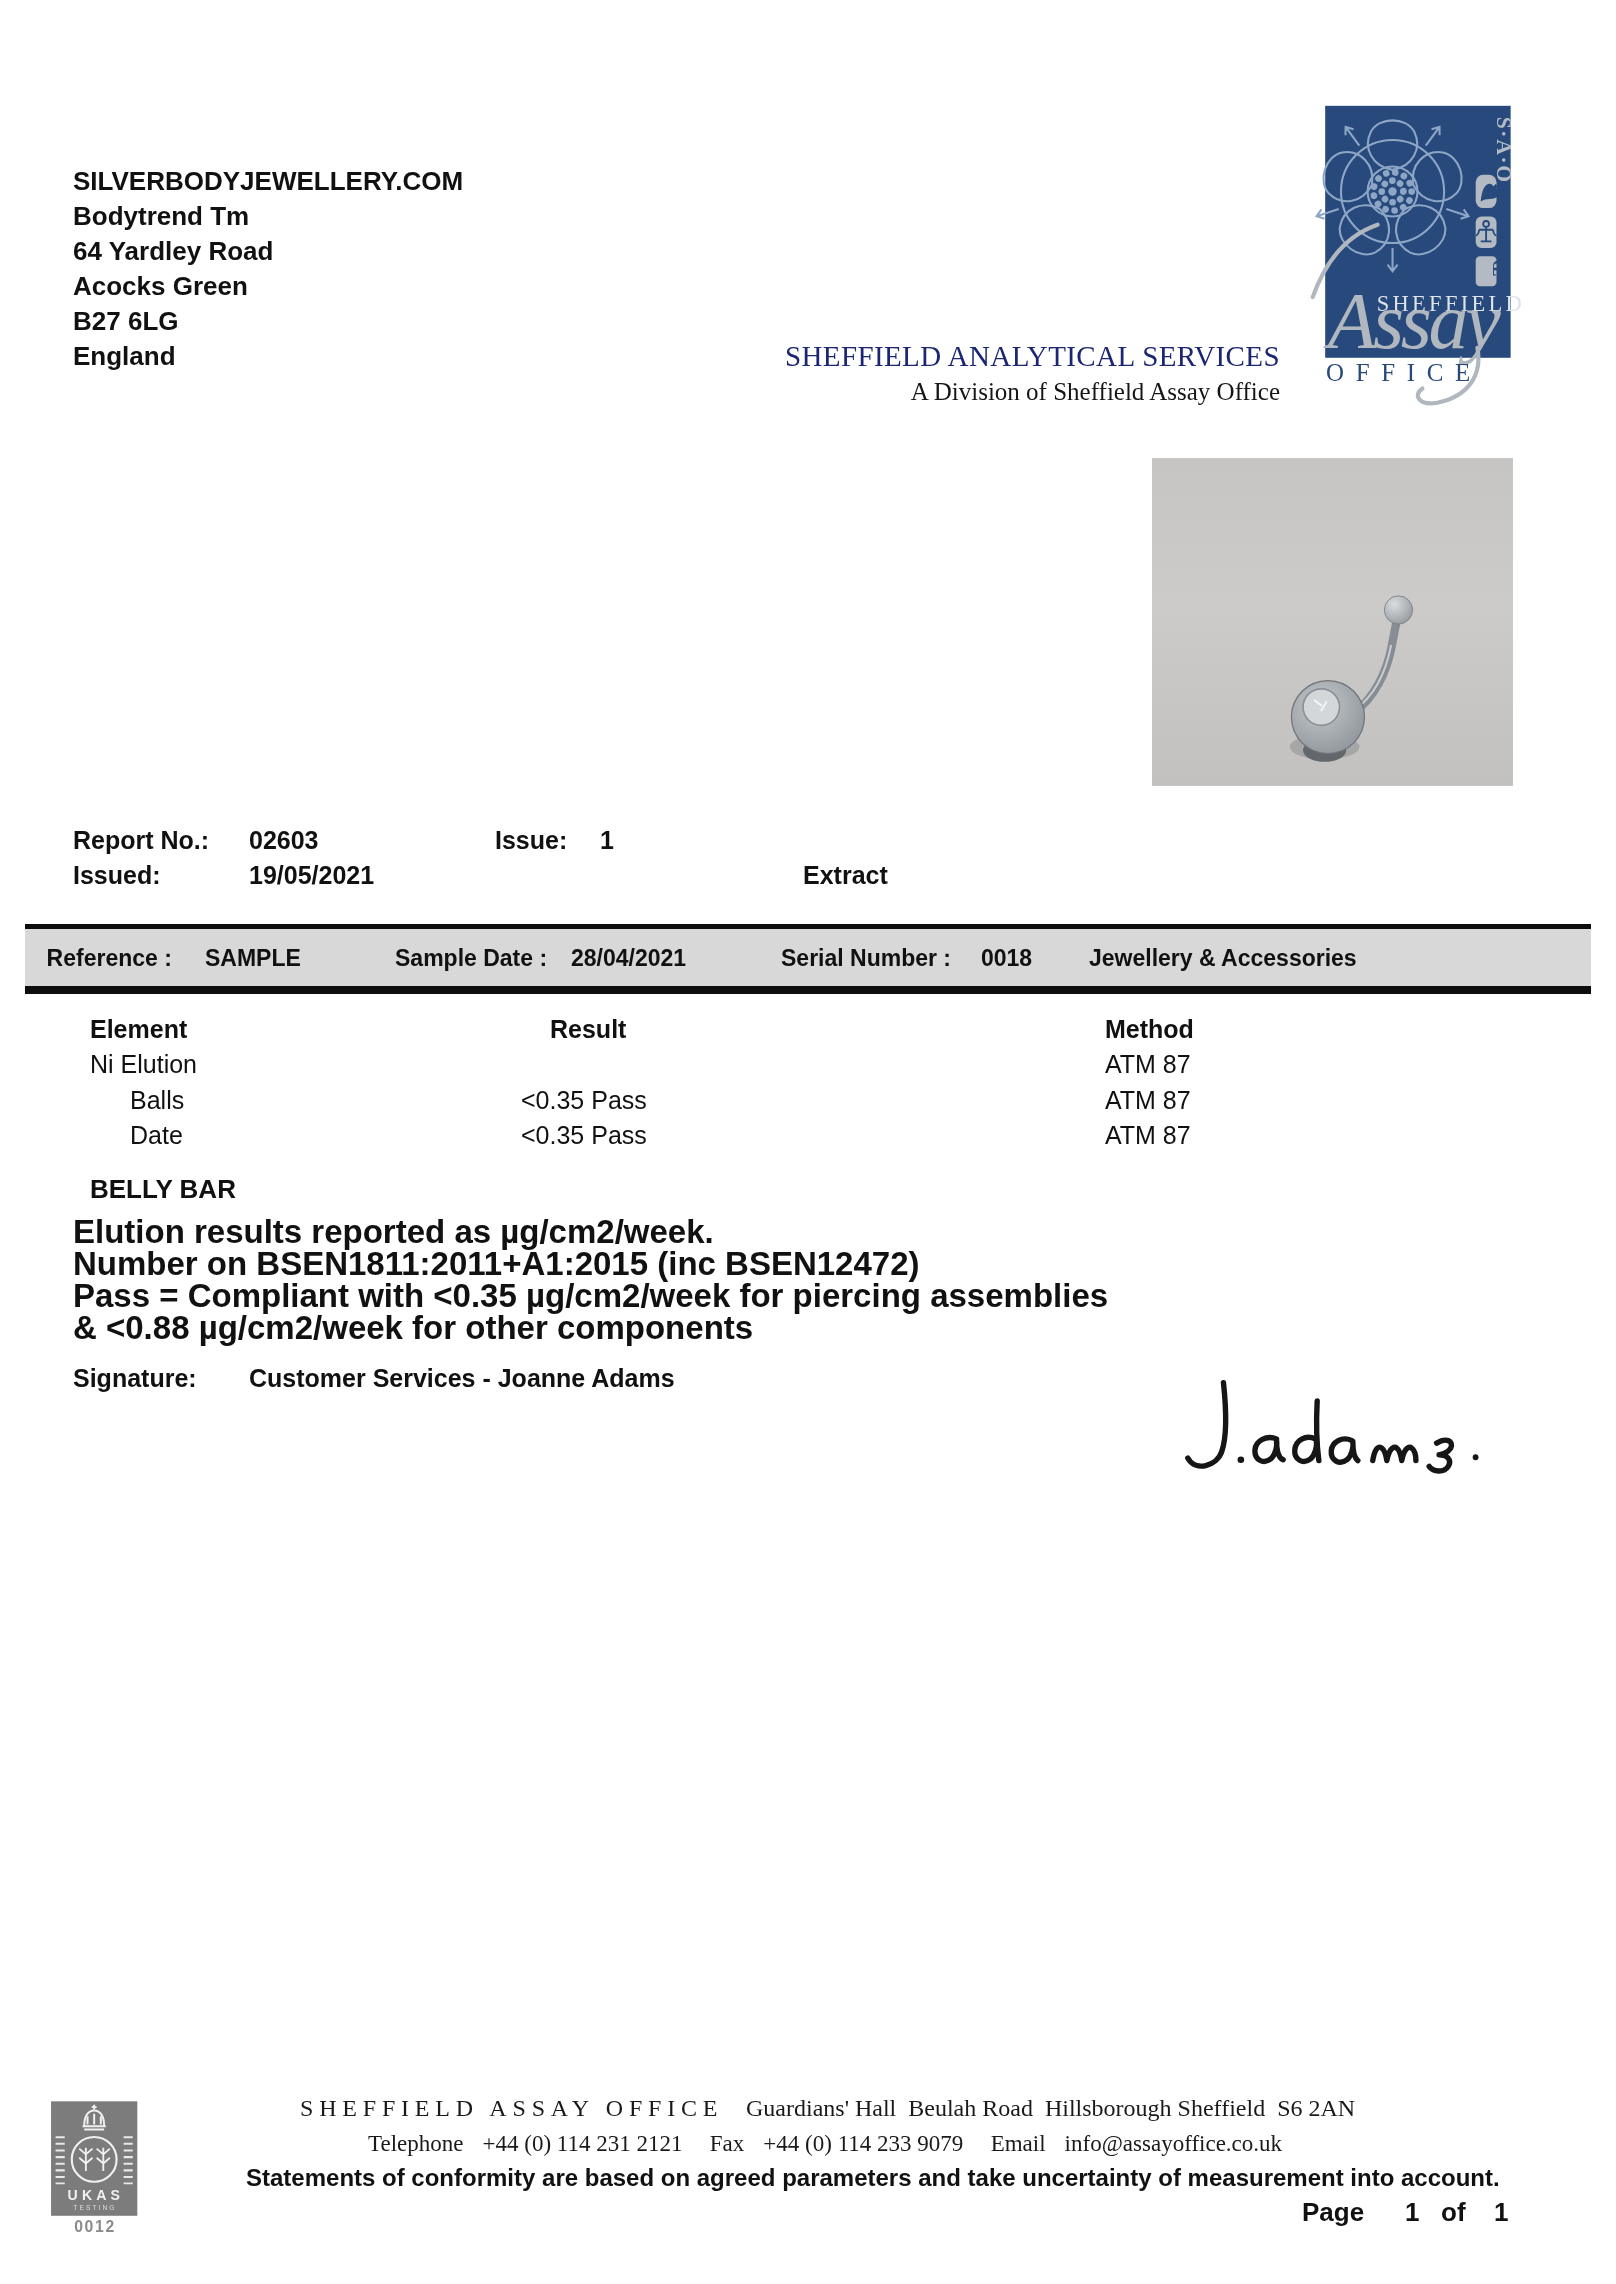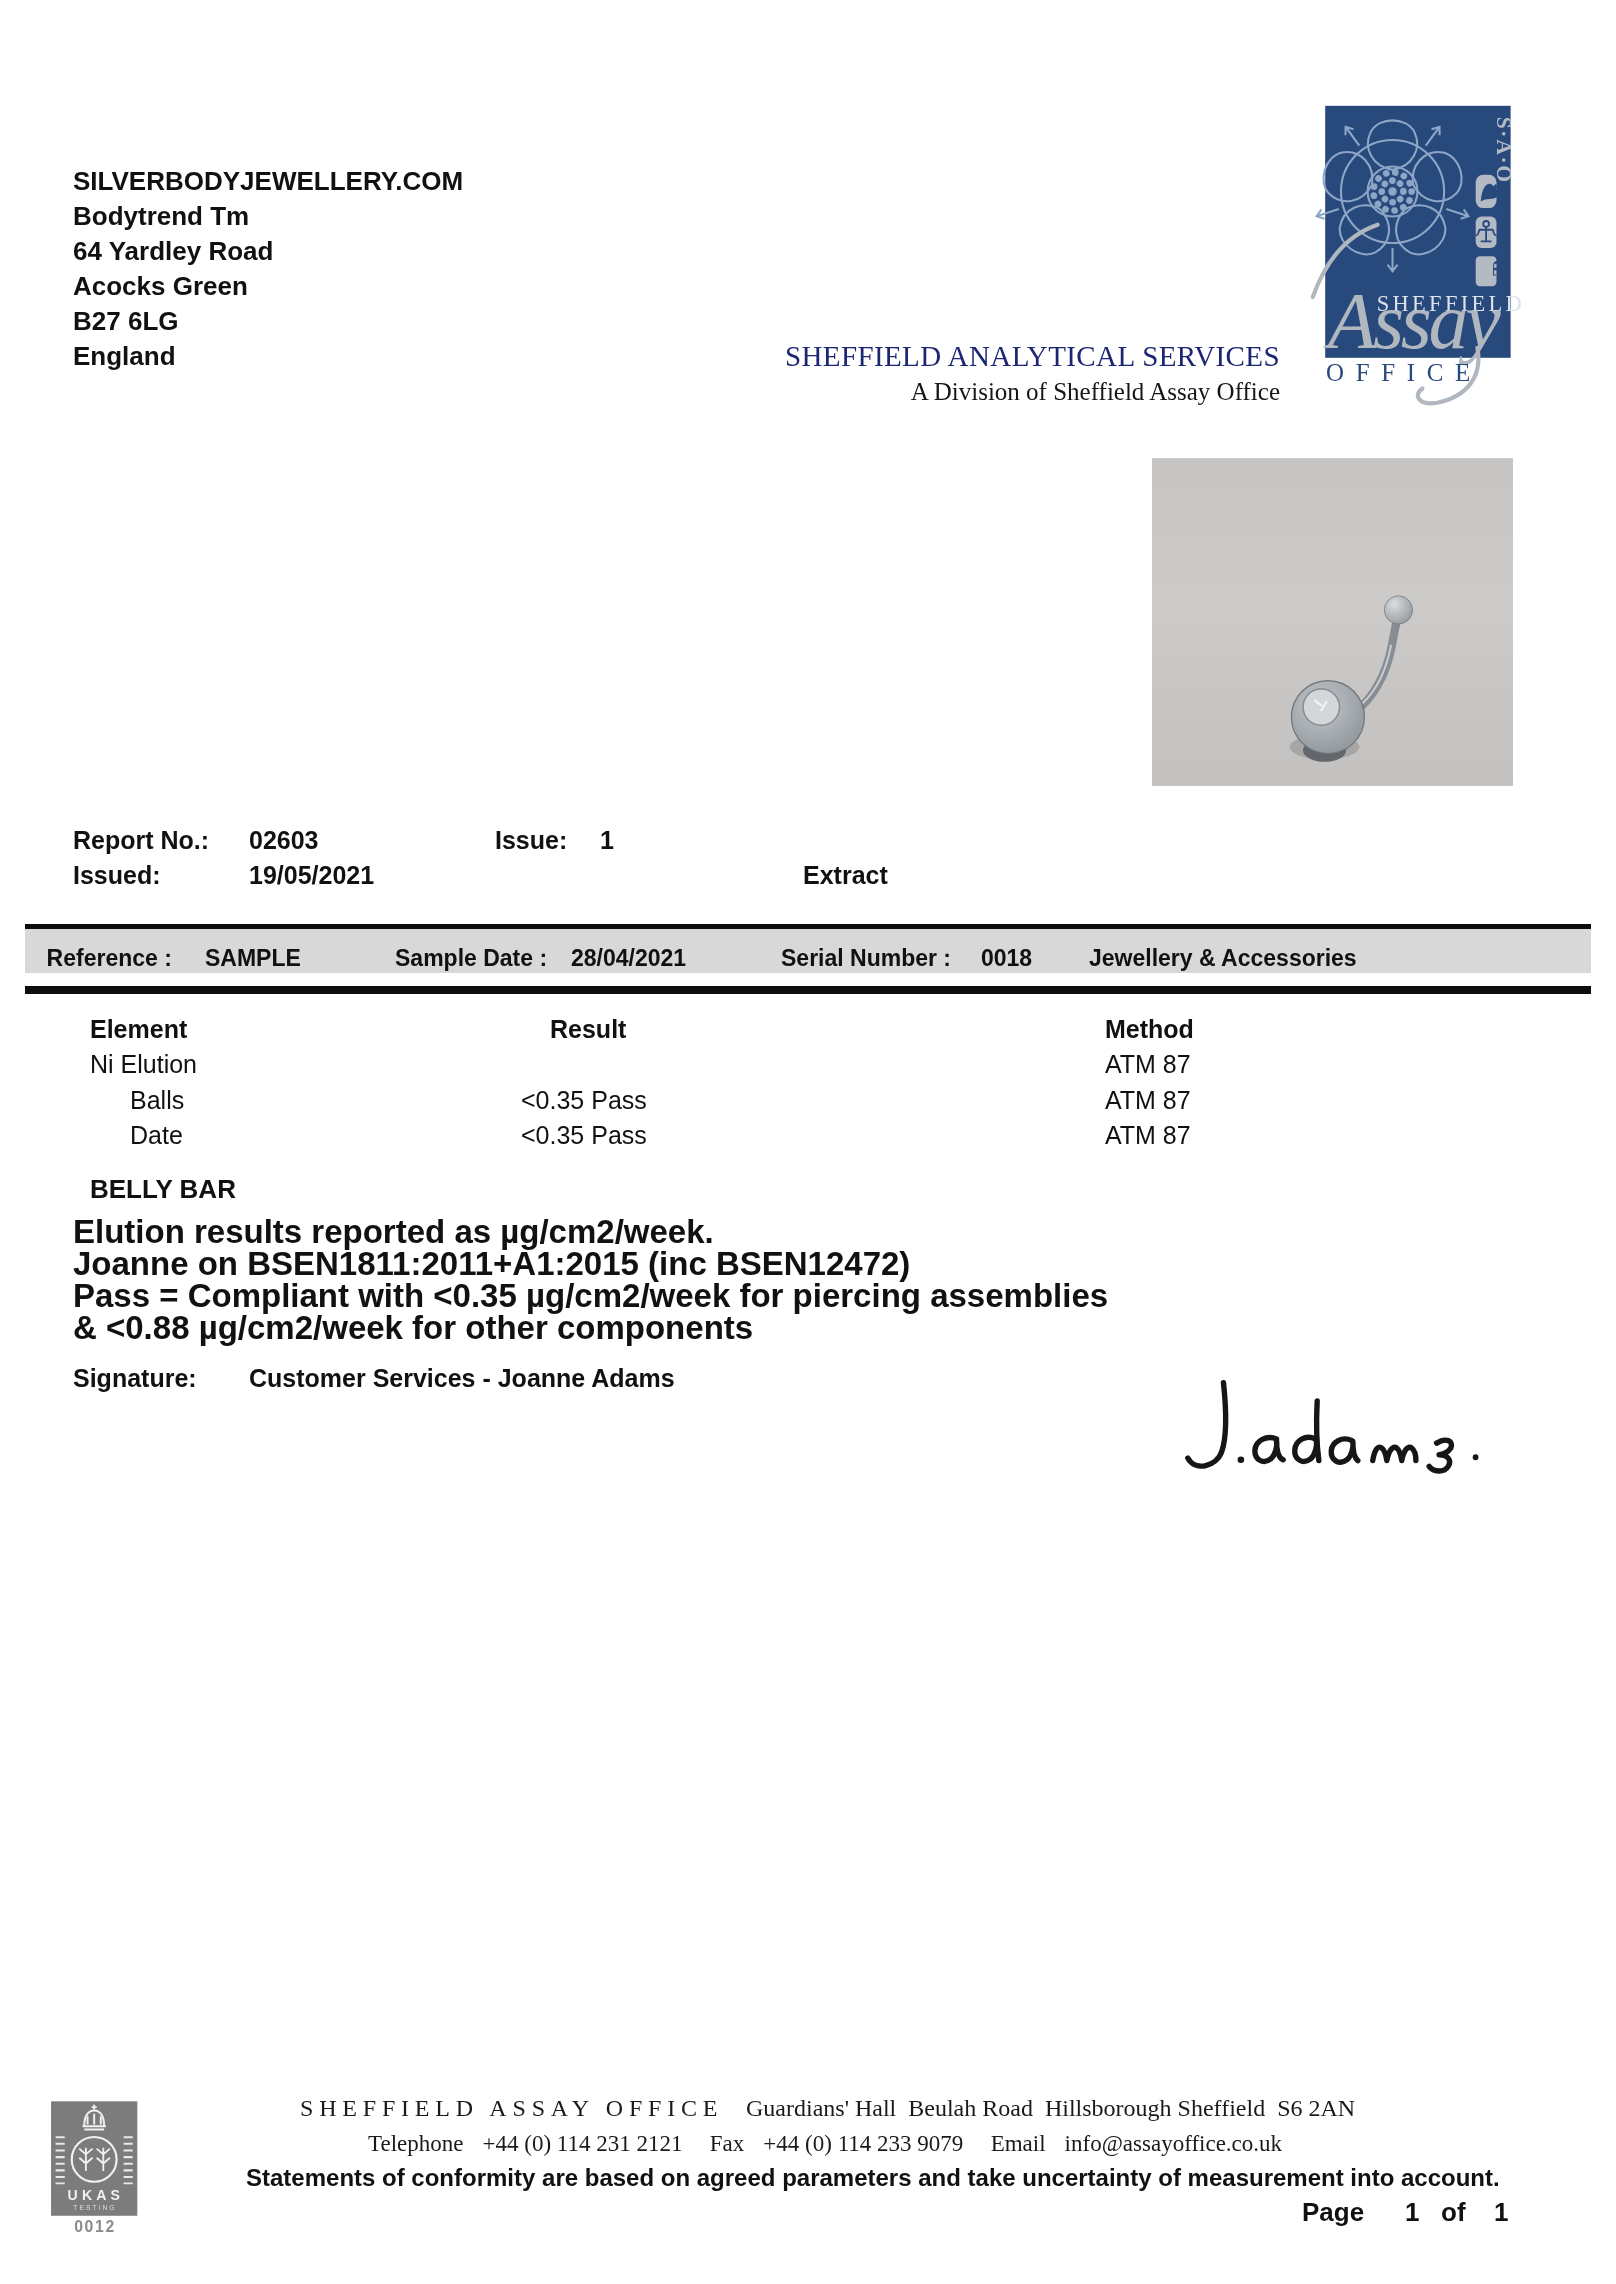--- a/index.html
+++ b/index.html
@@ -16,21 +16,21 @@
   
   .hdr{left:498px;top:292px;width:782px;text-align:right;}
   .hdr-title{font-family:"Liberation Serif",serif;font-size:29px;color:#1c2673;letter-spacing:0.4px;margin-top:48px;}
   .hdr-sub{font-family:"Liberation Serif",serif;font-size:25px;color:#161616;margin-top:5px;}
 
   
   .meta{font-size:25px;font-weight:bold;}
 
   
   .rule{background:#0d0d0d;}
-  .refbar{left:25px;top:929px;width:1566px;height:44px;background:#d8d8d8;}
+  .refbar{left:25px;top:929px;width:1566px;height:65px;background:#d8d8d8;}
   .refbar span{position:absolute;top:16px;font-size:23px;font-weight:bold;white-space:pre;}
 
   
   .th{font-size:25px;font-weight:bold;}
   .td{font-size:25px;font-weight:normal;}
 
   .item-title{font-size:26px;font-weight:bold;}
 
   .notes{left:73px;top:1216px;font-size:33px;font-weight:bold;line-height:32px;}
 
@@ -175,21 +175,21 @@
   <div>
     <div class="abs td" style="left:130px;top:1121px;">Date</div>
     <div class="abs td" style="left:521px;top:1121px;">&lt;0.35 Pass</div>
     <div class="abs td" style="left:1105px;top:1121px;">ATM 87</div>
   </div>
 
   <div class="abs item-title" style="left:90px;top:1174px;">BELLY BAR</div>
 
   <div class="abs notes">
     <div>Elution results reported as µg/cm2/week.</div>
-    <div>Joanne on BSEN1811:2011+A1:2015 (inc BSEN12472)</div>
+    <div>Number on BSEN1811:2011+A1:2015 (inc BSEN12472)</div>
     <div>Pass = Compliant with &lt;0.35 µg/cm2/week for piercing assemblies</div>
     <div>&amp; &lt;0.88 µg/cm2/week for other components</div>
   </div>
 
   <div class="abs meta" style="left:73px;top:1364px;">Signature:</div>
   <div class="abs meta" style="left:249px;top:1364px;">Customer Services - Joanne Adams</div>
 
   <svg class="abs" style="left:1150px;top:1366px;" width="341" height="141" viewBox="0 0 410 170">
     <g stroke="#161616" stroke-width="6.5" fill="none" stroke-linecap="round" stroke-linejoin="round">
       <path d="M88,20 C91,48 93,82 86,103 C80,121 54,128 45,111"></path>

